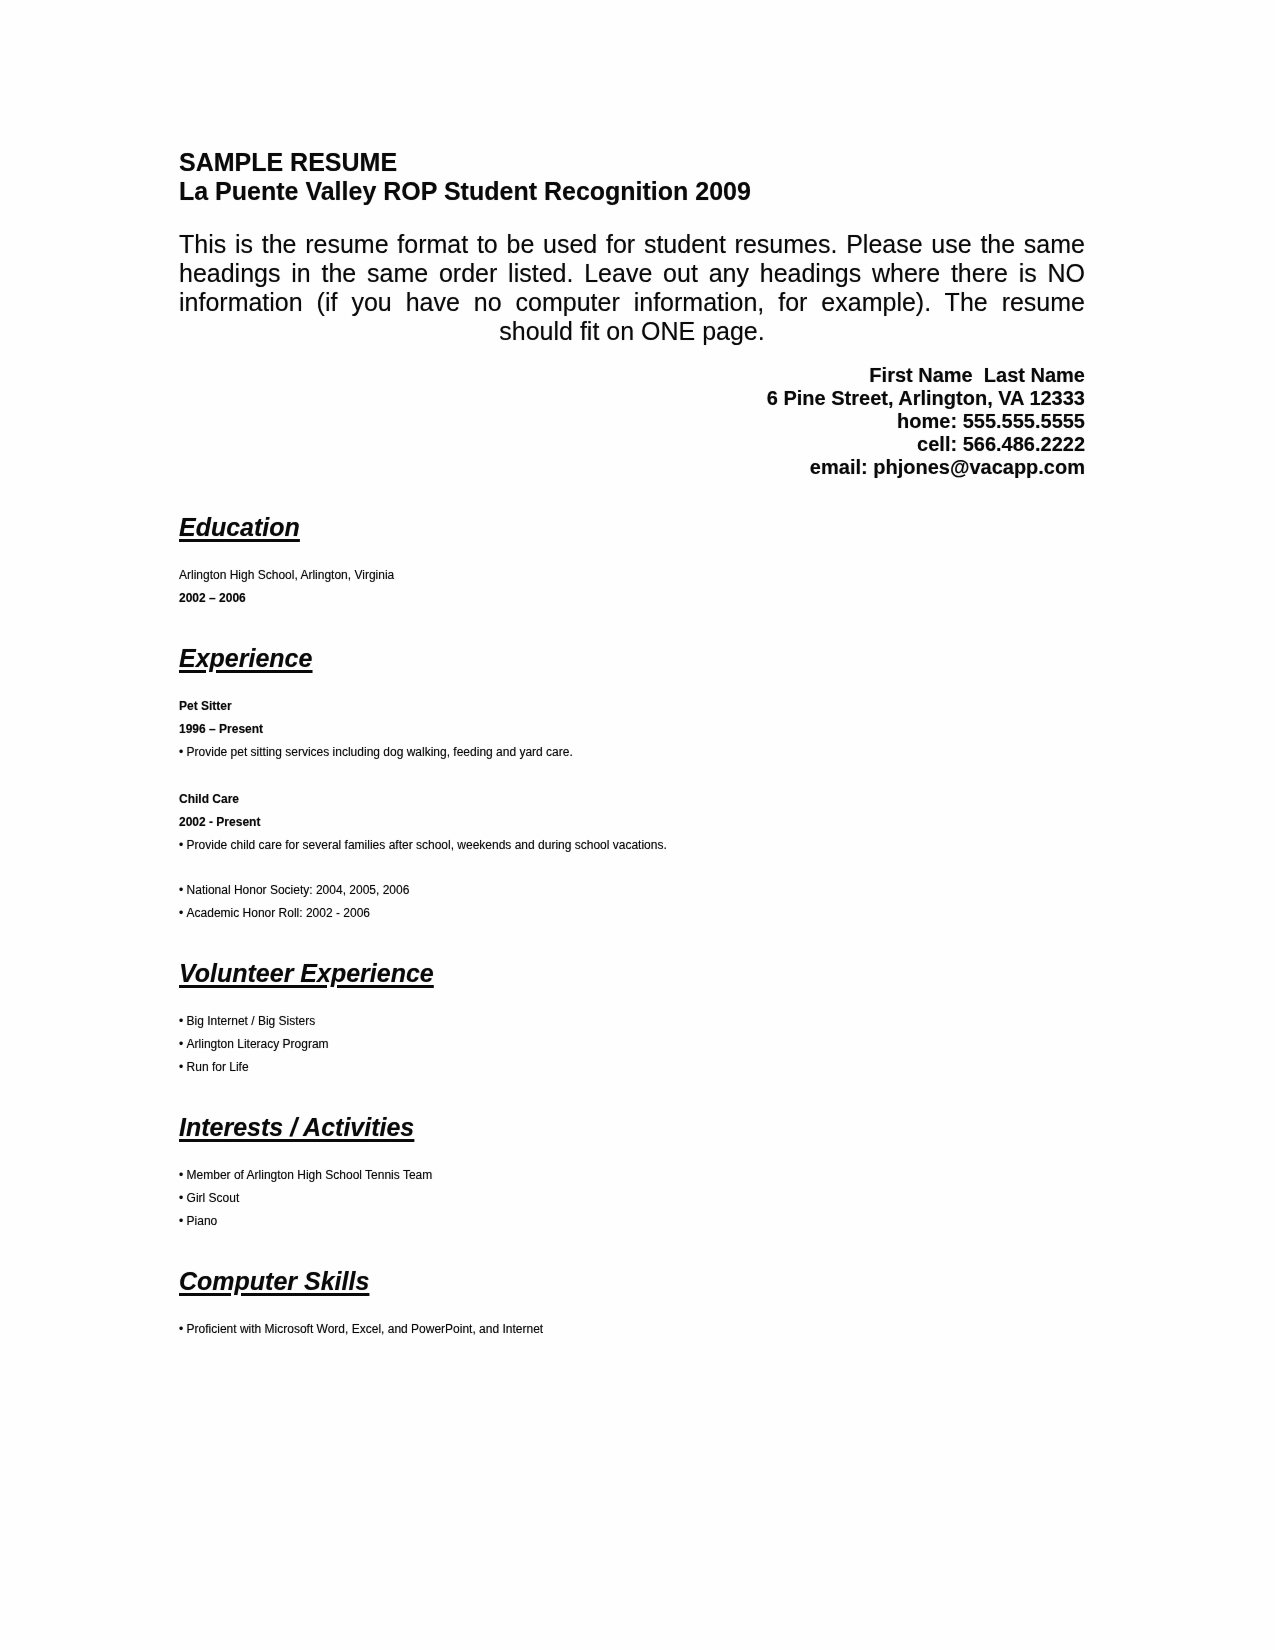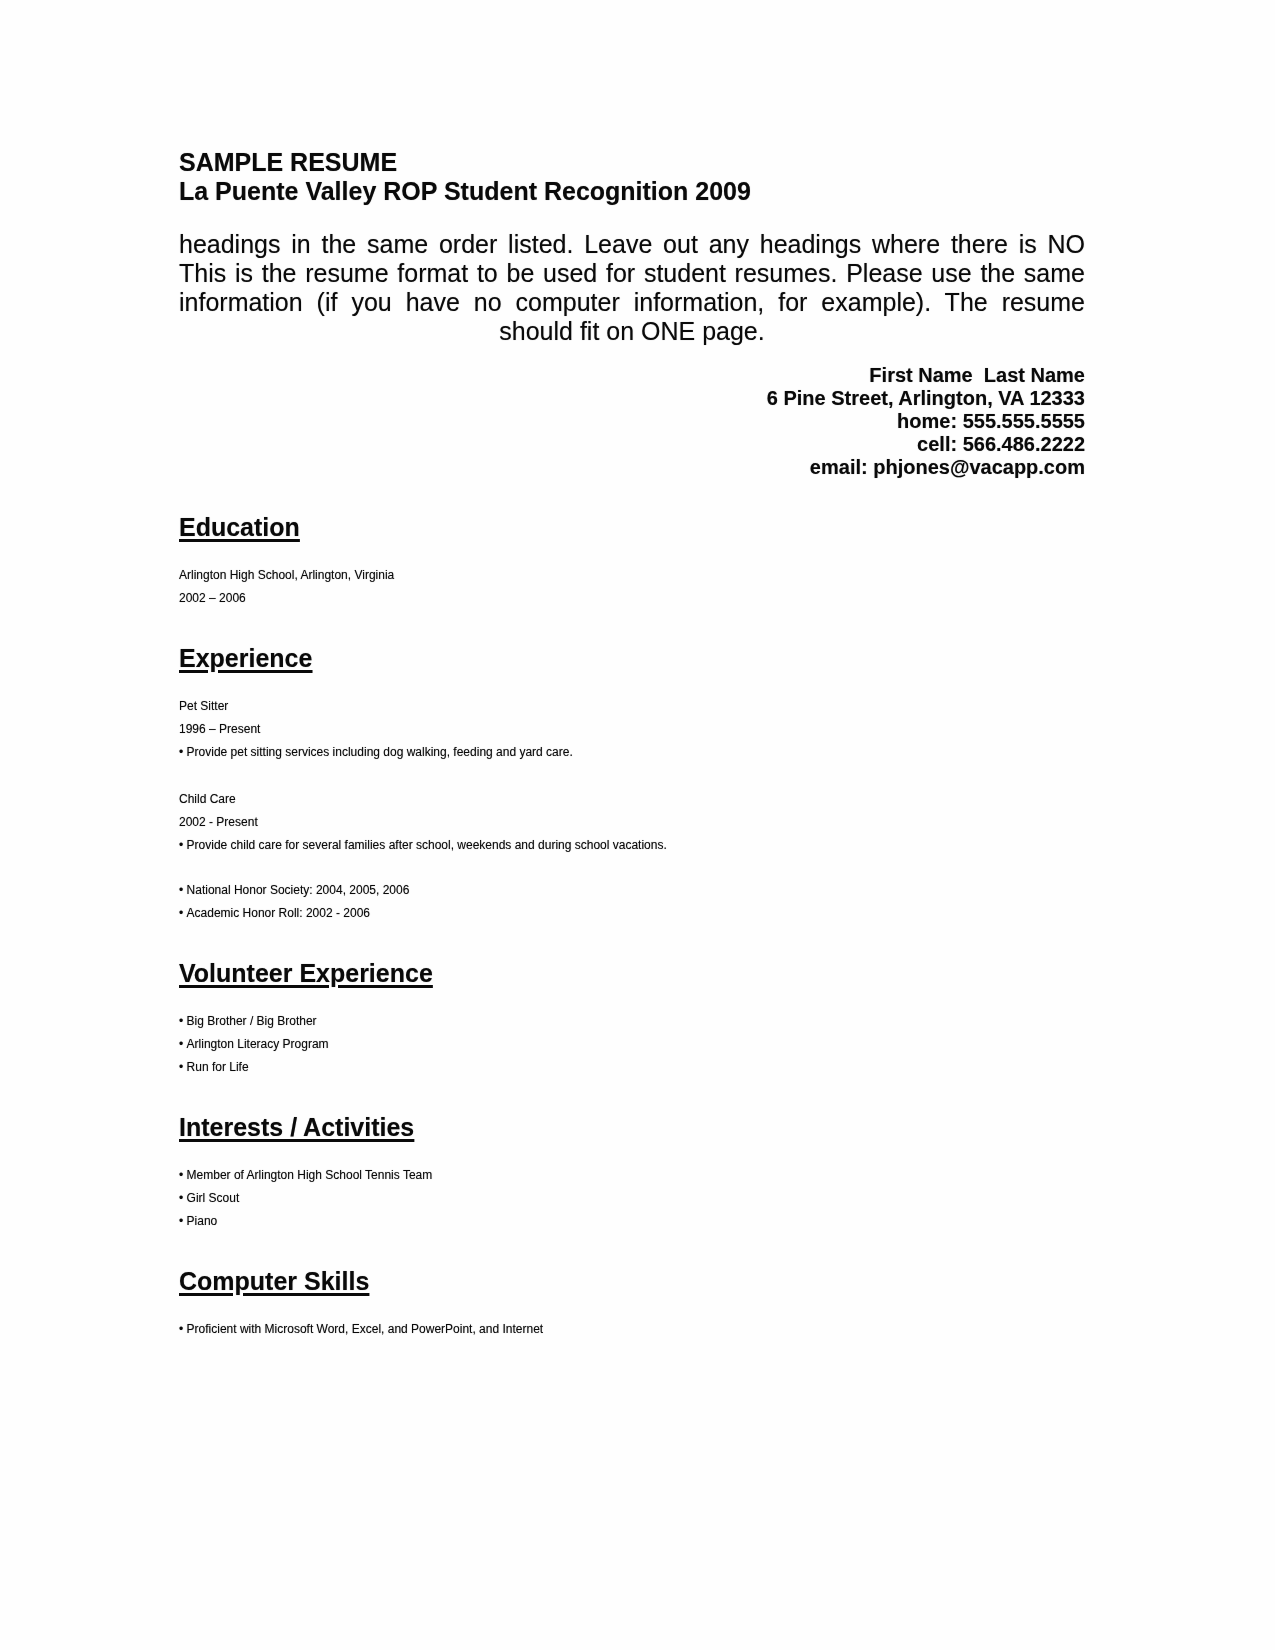--- a/index.html
+++ b/index.html
@@ -57,49 +57,50 @@
 
   
   .sec-heading {
     margin-top: 34px;
     font-size: 25px;
     line-height: 29px;
     font-weight: bold;
     text-decoration: underline;
     text-decoration-thickness: 3px;
     text-underline-offset: 3px;
+    font-style: italic;
   }
 
   
   .sec-content {
     margin-top: 22px;
     font-size: 12px;
     line-height: 23px;
   }
   .job + .job { margin-top: 24px; }
-  .bold-line { font-weight: normal; }
+  .bold-line { font-weight: bold; }
 
   .bullet-item::before {
     content: "\2022\00a0";
   }
 </style>
 </head>
 <body>
 
 <div class="page">
   <div class="content">
 
     <div class="doc-title">
       <div>SAMPLE RESUME</div>
       <div>La Puente Valley ROP Student Recognition 2009</div>
     </div>
 
     <div class="intro">
+      <div class="jline">This is the resume format to be used for student resumes.  Please use the same</div>
       <div class="jline">headings in the same order listed.  Leave out any headings where there is NO</div>
-      <div class="jline">This is the resume format to be used for student resumes.  Please use the same</div>
       <div class="jline">information (if you have no computer information, for example).  The resume</div>
       <div class="lline">should fit on ONE page.</div>
     </div>
 
     <div class="contact">
       <div>First Name  Last Name</div>
       <div>6 Pine Street, Arlington, VA 12333</div>
       <div>home: 555.555.5555</div>
       <div>cell: 566.486.2222</div>
       <div>email: phjones@vacapp.com</div>
@@ -125,21 +126,21 @@
       </div>
     </div>
 
     <div class="sec-content">
       <div class="bullet-item">National Honor Society: 2004, 2005, 2006</div>
       <div class="bullet-item">Academic Honor Roll: 2002 - 2006</div>
     </div>
 
     <div class="sec-heading">Volunteer Experience</div>
     <div class="sec-content">
-      <div class="bullet-item">Big Brother / Big Brother</div>
+      <div class="bullet-item">Big Internet / Big Sisters</div>
       <div class="bullet-item">Arlington Literacy Program</div>
       <div class="bullet-item">Run for Life</div>
     </div>
 
     <div class="sec-heading">Interests / Activities</div>
     <div class="sec-content">
       <div class="bullet-item">Member of Arlington High School Tennis Team</div>
       <div class="bullet-item">Girl Scout</div>
       <div class="bullet-item">Piano</div>
     </div>

